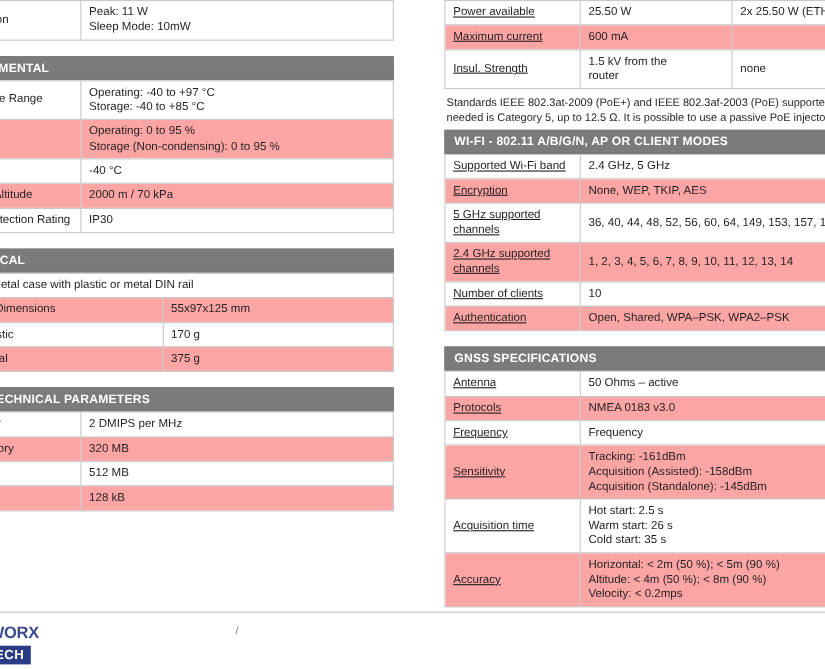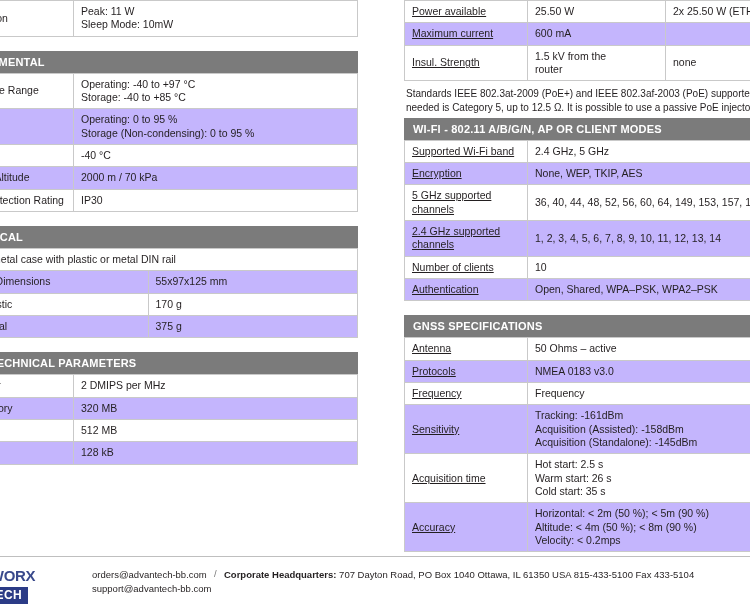--- a/index.html
+++ b/index.html
@@ -43,21 +43,21 @@
   }
   table.spec td {
     border: 1px solid #c9c9c9;
     padding: 4px 7px 4px 7px;
     font-size: 10.5px;
     line-height: 1.27;
     vertical-align: middle;
     background: #ffffff;
   }
   table.spec tr.alt td {
-    background: #c4b5fd;
+    background: #fca5a5;
   }
   table.spec td.label {
     width: 120px;
   }
   table.spec.right td.label {
     width: 108px;
     text-decoration: underline;
   }
   table.spec td.wide {
     width: auto;
@@ -346,28 +346,20 @@
   </div>
 
   <div class="footer">
     <div class="footer-rule"></div>
 
     <div class="logo-block">
       <div class="logo-smartworx">SMARTWORX</div>
       <div class="logo-adv">ADVANTECH</div>
     </div>
 
-    <div class="foot-emails">
-      <div>orders@advantech-bb.com</div>
-      <div>support@advantech-bb.com</div>
-    </div>
 
     <div class="foot-divider">/</div>
 
     <div class="foot-addr">
-      <div>
-        <b>Corporate Headquarters:</b>
-        <span>707 Dayton Road, PO Box 1040 Ottawa, IL 61350 USA  815-433-5100  Fax 433-5104</span>
-      </div>
     </div>
   </div>
 
 </div>
 
 </body></html>

